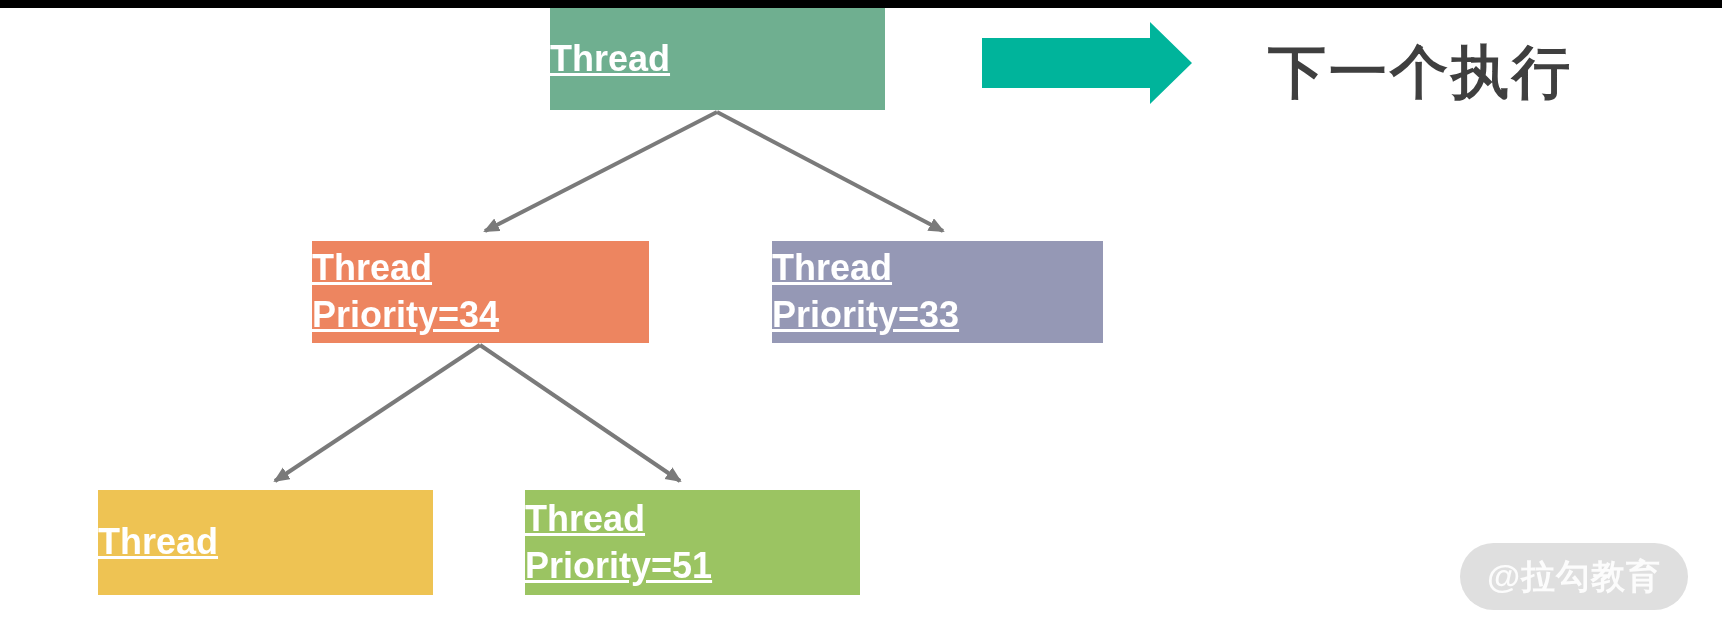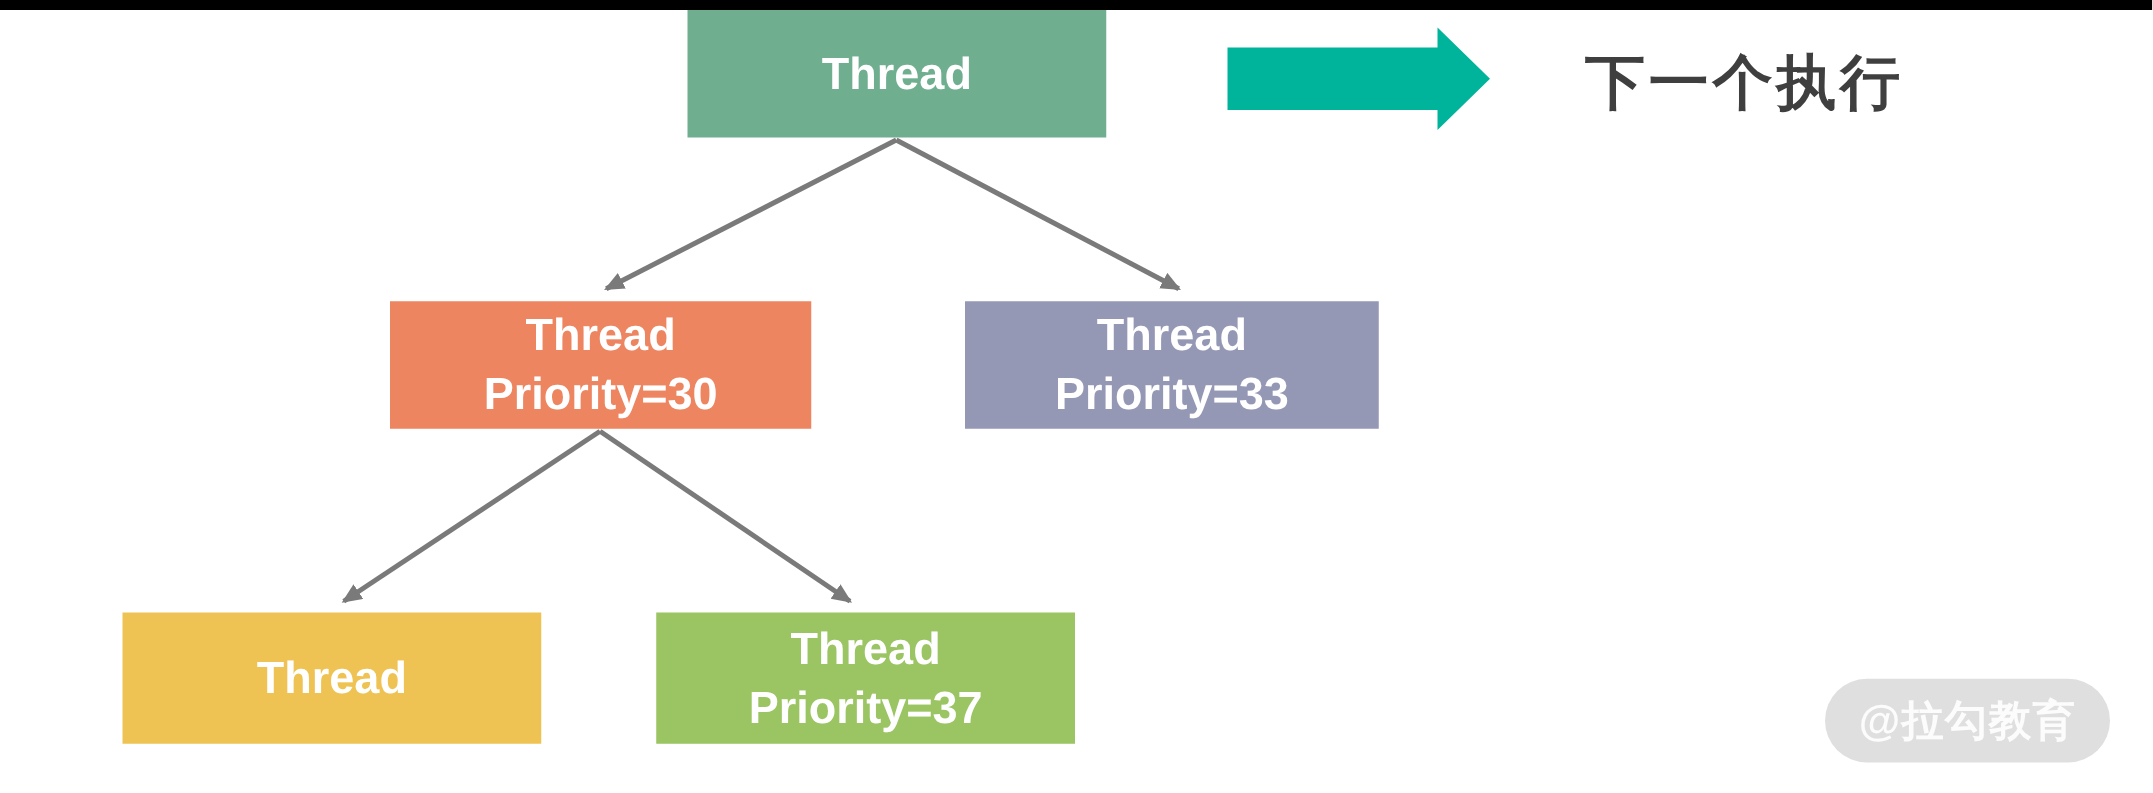--- a/index.html
+++ b/index.html
@@ -21,39 +21,40 @@
     width: 1722px; height: 8px;
   }
   .connectors {
     position: absolute;
     left: 0; top: 0;
   }
   .node {
     position: absolute;
     display: flex;
     flex-direction: column;
-    align-items: center;
+    align-items: flex-start;
     justify-content: center;
     color: #ffffff;
     font-size: 36px;
     font-weight: bold;
     line-height: 1.3;
     text-align: center;
     white-space: nowrap;
+    text-decoration: underline;
   }
   .node-root  { left: 550px; top: 8px;   width: 335px; height: 102px; }
   .node-left  { left: 312px; top: 241px; width: 337px; height: 102px; }
   .node-right { left: 772px; top: 241px; width: 331px; height: 102px; }
   .node-ll    { left: 98px;  top: 490px; width: 335px; height: 105px; }
   .node-lr    { left: 525px; top: 490px; width: 335px; height: 105px; }
   .next-label {
     position: absolute;
     left: 1268px;
     top: 34px;
-    font-size: 48px;
+    font-size: 58px;
     font-weight: bold;
     letter-spacing: 3px;
     white-space: nowrap;
   }
   .watermark {
     position: absolute;
     left: 1460px;
     top: 543px;
     width: 228px;
     height: 67px;
@@ -88,35 +89,35 @@
 
     <polygon points="982,38 1150,38 1150,22 1192,63 1150,104 1150,88 982,88" fill="#00B49B"></polygon>
   </svg>
 
   <div class="node node-root" style="background-color: rgb(111, 175, 144);">
     <span>Thread</span>
   </div>
 
   <div class="node node-left" style="background-color: rgb(237, 133, 96);">
     <span>Thread</span>
-    <span>Priority=30</span>
+    <span>Priority=34</span>
   </div>
 
   <div class="node node-right" style="background-color: rgb(149, 152, 181);">
     <span>Thread</span>
     <span>Priority=33</span>
   </div>
 
   <div class="node node-ll" style="background-color: rgb(238, 195, 83);">
     <span>Thread</span>
   </div>
 
   <div class="node node-lr" style="background-color: rgb(155, 196, 98);">
     <span>Thread</span>
-    <span>Priority=37</span>
+    <span>Priority=51</span>
   </div>
 
   <div class="next-label" style="color: rgb(63, 63, 63);">下一个执行</div>
 
   <div class="watermark" style="background-color: rgb(223, 223, 223);">
     <span style="color: rgb(252, 252, 252);">@拉勾教育</span>
   </div>
 
 </div>
 

